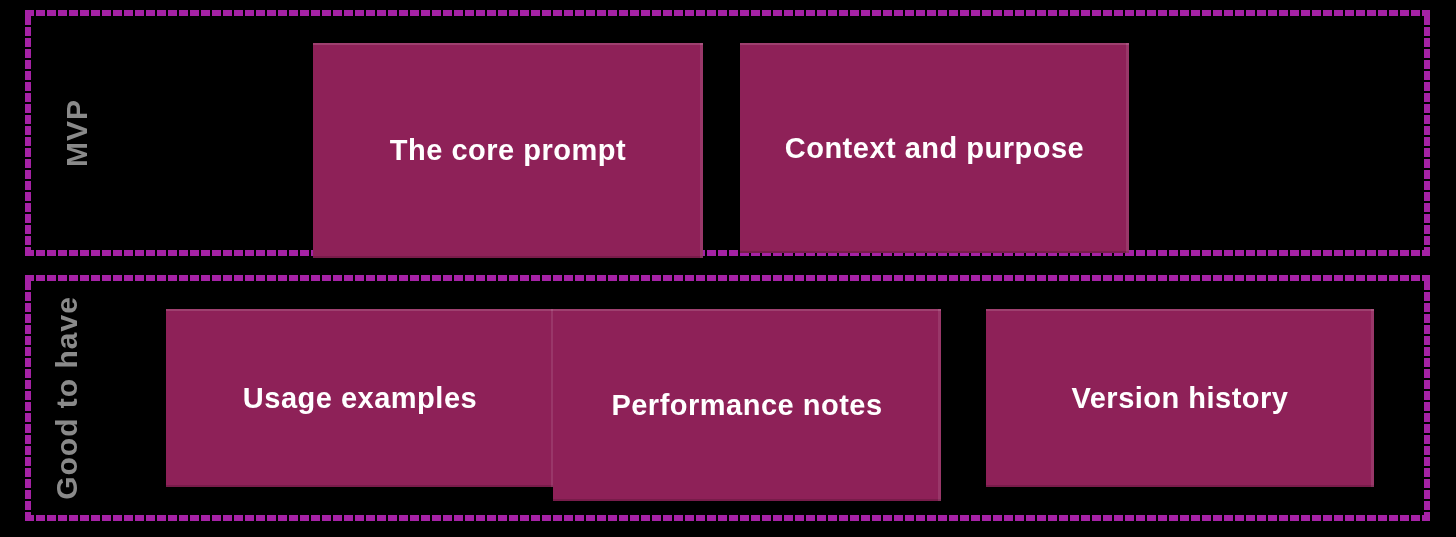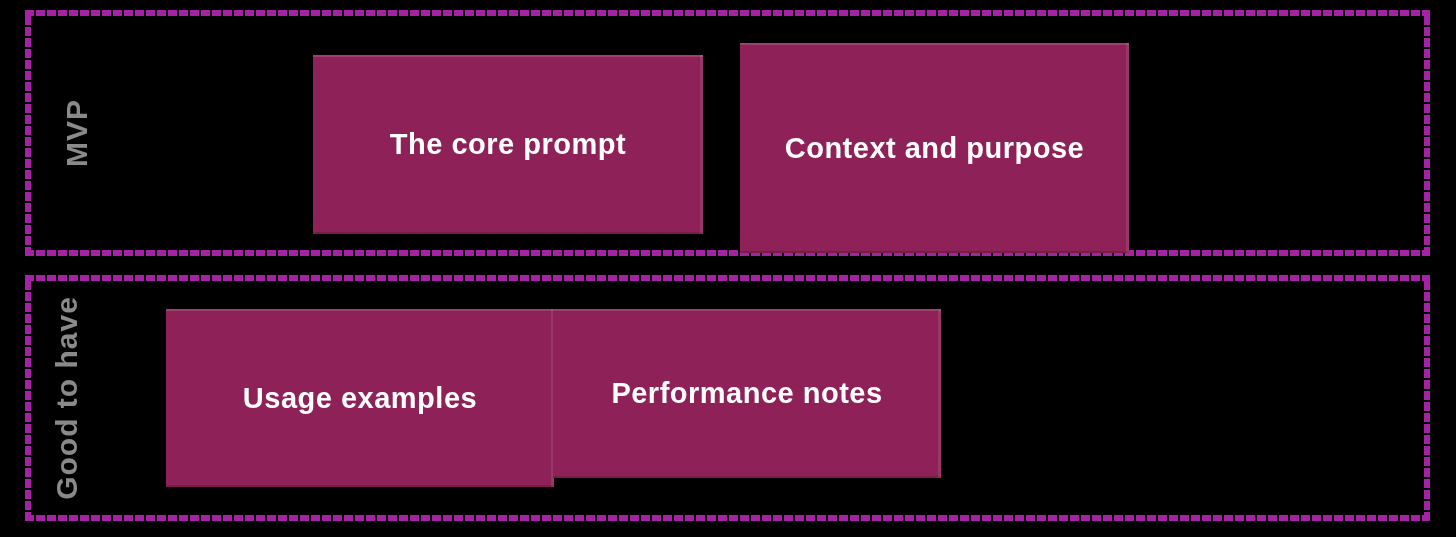--- a/index.html
+++ b/index.html
@@ -71,25 +71,25 @@
                 inset 0 -2px 0 rgba(0,0,0,0.15);
   }
   .card span {
     color: var(--card-text);
     font-weight: bold;
     font-size: 29px;
     letter-spacing: 0.5px;
     text-align: center;
   }
   
-  .s1-b1 { left: 288px; top: 45px; width: 390px; height: 179px; }
+  .s1-b1 { left: 288px; top: 33px; width: 390px; height: 215px; }
   .s1-b2 { left: 691px; top: 33px; width: 389px; height: 210px; margin-left: 24px; }
   
   .s2-b1 { left: 97px;  top: 34px; width: 388px; height: 178px; margin-left: 44px; }
-  .s2-b2 { left: 528px; top: 34px; width: 388px; height: 169px; }
+  .s2-b2 { left: 528px; top: 34px; width: 388px; height: 192px; }
   .s2-b3 { left: 961px; top: 34px; width: 388px; height: 178px; }
 </style>
 </head>
 <body>
 
 <div class="canvas">
 
   <section class="group group-mvp">
     <span class="edge edge-h edge-top"></span>
     <span class="edge edge-h edge-bottom"></span>
@@ -113,15 +113,18 @@
     <span class="edge edge-v edge-right"></span>
 
     <div class="side-label">Good to have</div>
 
     <div class="card s2-b1">
       <span>Usage examples</span>
     </div>
     <div class="card s2-b2">
       <span>Performance notes</span>
     </div>
+    <div class="card s2-b3">
+      <span>Version history</span>
+    </div>
   </section>
 
 </div>
 
 </body></html>

